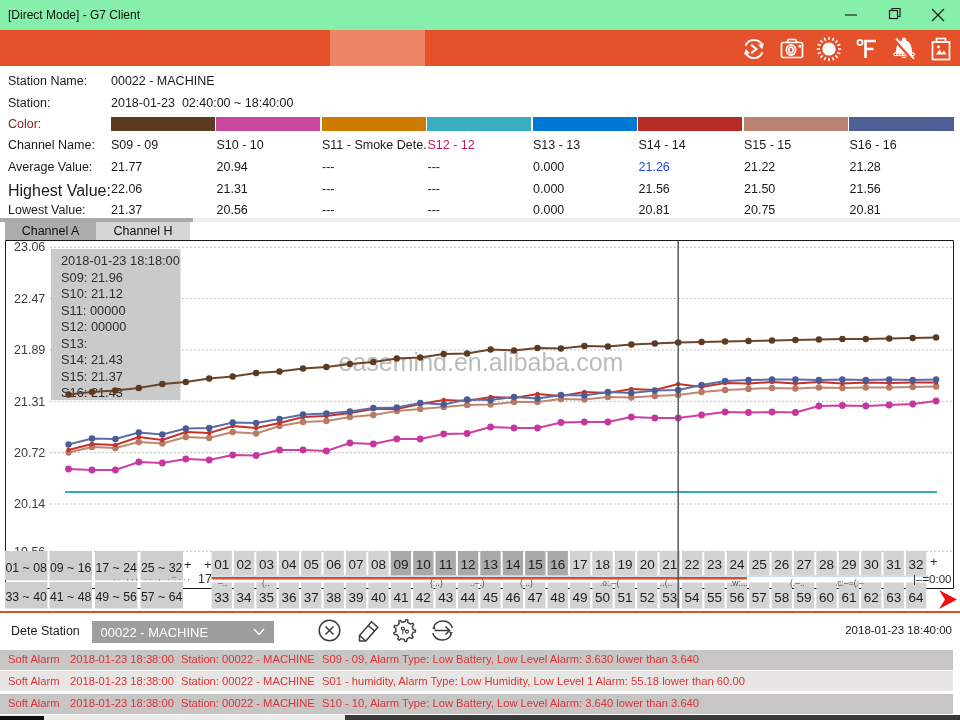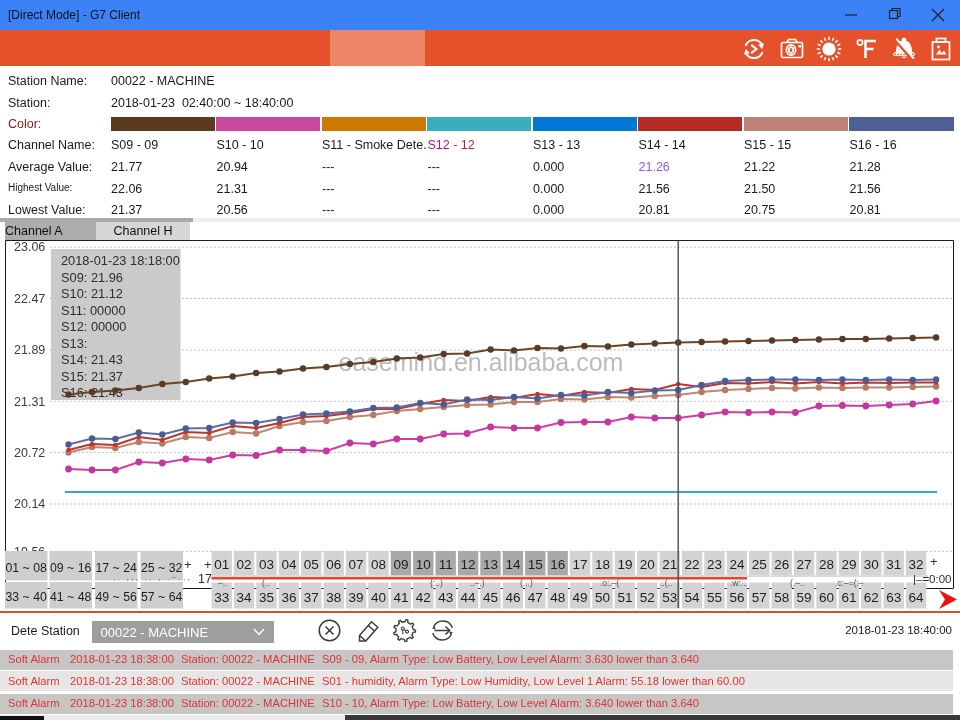--- a/index.html
+++ b/index.html
@@ -1,20 +1,20 @@
 <!DOCTYPE html>
 <html><head><meta charset="utf-8">
 <style>
 * { margin:0; padding:0; box-sizing:border-box; }
 body { width:960px; height:720px; position:relative; font-family:"Liberation Sans", sans-serif; background:#fff; overflow:hidden; }
 .abs { position:absolute; }
 </style></head>
 <body>
 
-<div class="abs" style="left:0;top:0;width:960px;height:30px;background:#3b82f6">
+<div class="abs" style="left:0;top:0;width:960px;height:30px;background:#86efac">
   <div class="abs" style="left:8px;top:8px;font-size:12px;color:#111">[Direct Mode] - G7 Client</div>
   <svg class="abs" style="left:840px;top:0" width="120" height="30" viewBox="0 0 120 30">
     <line x1="5" y1="15" x2="17" y2="15" stroke="#222" stroke-width="1.2"></line>
     <rect x="49.5" y="10.5" width="8" height="8" fill="none" stroke="#222" stroke-width="1.2"></rect>
     <path d="M52,10.5 L52,8.5 L60,8.5 L60,16.5 L57.5,16.5" fill="none" stroke="#222" stroke-width="1.2"></path>
     <path d="M92,9 L104,21 M104,9 L92,21" stroke="#222" stroke-width="1.3"></path>
   </svg>
 </div>
 
 <div class="abs" style="left:0;top:30px;width:960px;height:36px;background:#e5512b">
@@ -89,21 +89,21 @@
       <path d="M8,18.5 L11.5,13.5 L14,17 L16,14.5 L18.5,18.5 Z" fill="#fff"></path>
       <circle cx="10.5" cy="11" r="1.4" fill="#fff"></circle>
     </svg>
 </div>
 
 <div style="position:absolute;left:8px;top:74px;font-size:12.5px;color:#1a1a1a">Station Name:</div>
 <div style="position:absolute;left:8px;top:95.5px;font-size:12.5px;color:#1a1a1a">Station:</div>
 <div style="position:absolute;left:8px;top:116.5px;font-size:12.5px;color:#7f1d1d">Color:</div>
 <div style="position:absolute;left:8px;top:138px;font-size:12.5px;color:#1a1a1a">Channel Name:</div>
 <div style="position:absolute;left:8px;top:160px;font-size:12.5px;color:#1a1a1a">Average Value:</div>
-<div style="position:absolute;left:8px;top:181.5px;font-size:10px;color:#1a1a1a">Highest Value:</div>
+<div style="position:absolute;left:8px;top:181.5px;font-size:16px;color:#1a1a1a">Highest Value:</div>
 <div style="position:absolute;left:8px;top:203px;font-size:12.5px;color:#1a1a1a">Lowest Value:</div>
 <div style="position:absolute;left:111px;top:74px;font-size:12.5px;color:#1a1a1a">00022 - MACHINE</div>
 <div style="position:absolute;left:111px;top:95.5px;font-size:12.5px;color:#1a1a1a">2018-01-23&nbsp;&nbsp;02:40:00 ~ 18:40:00</div>
 <div style="position:absolute;left:110.5px;top:117px;width:104px;height:14px;background:#5b3a22"></div>
 <div style="position:absolute;left:216.0px;top:117px;width:104px;height:14px;background:#c8479f"></div>
 <div style="position:absolute;left:321.5px;top:117px;width:104px;height:14px;background:#cc7a00"></div>
 <div style="position:absolute;left:427.0px;top:117px;width:104px;height:14px;background:#3aaebf"></div>
 <div style="position:absolute;left:532.5px;top:117px;width:104px;height:14px;background:#0078d4"></div>
 <div style="position:absolute;left:638.0px;top:117px;width:104px;height:14px;background:#b62b25"></div>
 <div style="position:absolute;left:743.5px;top:117px;width:104px;height:14px;background:#bc8273"></div>
@@ -114,21 +114,21 @@
 <div style="position:absolute;left:427.5px;top:138px;font-size:12.5px;color:#be185d;white-space:nowrap;overflow:hidden;width:105.5px">S12 - 12</div>
 <div style="position:absolute;left:533px;top:138px;font-size:12.5px;color:#1a1a1a;white-space:nowrap;overflow:hidden;width:105.5px">S13 - 13</div>
 <div style="position:absolute;left:638.5px;top:138px;font-size:12.5px;color:#1a1a1a;white-space:nowrap;overflow:hidden;width:105.5px">S14 - 14</div>
 <div style="position:absolute;left:744px;top:138px;font-size:12.5px;color:#1a1a1a;white-space:nowrap;overflow:hidden;width:105.5px">S15 - 15</div>
 <div style="position:absolute;left:849.5px;top:138px;font-size:12.5px;color:#1a1a1a;white-space:nowrap;overflow:hidden;width:105.5px">S16 - 16</div>
 <div style="position:absolute;left:111px;top:160px;font-size:12.5px;color:#1a1a1a;white-space:nowrap">21.77</div>
 <div style="position:absolute;left:216.5px;top:160px;font-size:12.5px;color:#1a1a1a;white-space:nowrap">20.94</div>
 <div style="position:absolute;left:322px;top:160px;font-size:12.5px;color:#1a1a1a;white-space:nowrap">---</div>
 <div style="position:absolute;left:427.5px;top:160px;font-size:12.5px;color:#1a1a1a;white-space:nowrap">---</div>
 <div style="position:absolute;left:533px;top:160px;font-size:12.5px;color:#1a1a1a;white-space:nowrap">0.000</div>
-<div style="position:absolute;left:638.5px;top:160px;font-size:12.5px;color:#8b5cf6;white-space:nowrap">21.26</div>
+<div style="position:absolute;left:638.5px;top:160px;font-size:12.5px;color:#1d4ed8;white-space:nowrap">21.26</div>
 <div style="position:absolute;left:744px;top:160px;font-size:12.5px;color:#1a1a1a;white-space:nowrap">21.22</div>
 <div style="position:absolute;left:849.5px;top:160px;font-size:12.5px;color:#1a1a1a;white-space:nowrap">21.28</div>
 <div style="position:absolute;left:111px;top:181.5px;font-size:12.5px;color:#1a1a1a;white-space:nowrap">22.06</div>
 <div style="position:absolute;left:216.5px;top:181.5px;font-size:12.5px;color:#1a1a1a;white-space:nowrap">21.31</div>
 <div style="position:absolute;left:322px;top:181.5px;font-size:12.5px;color:#1a1a1a;white-space:nowrap">---</div>
 <div style="position:absolute;left:427.5px;top:181.5px;font-size:12.5px;color:#1a1a1a;white-space:nowrap">---</div>
 <div style="position:absolute;left:533px;top:181.5px;font-size:12.5px;color:#1a1a1a;white-space:nowrap">0.000</div>
 <div style="position:absolute;left:638.5px;top:181.5px;font-size:12.5px;color:#1a1a1a;white-space:nowrap">21.56</div>
 <div style="position:absolute;left:744px;top:181.5px;font-size:12.5px;color:#1a1a1a;white-space:nowrap">21.50</div>
 <div style="position:absolute;left:849.5px;top:181.5px;font-size:12.5px;color:#1a1a1a;white-space:nowrap">21.56</div>
@@ -137,21 +137,21 @@
 <div style="position:absolute;left:322px;top:203px;font-size:12.5px;color:#1a1a1a;white-space:nowrap">---</div>
 <div style="position:absolute;left:427.5px;top:203px;font-size:12.5px;color:#1a1a1a;white-space:nowrap">---</div>
 <div style="position:absolute;left:533px;top:203px;font-size:12.5px;color:#1a1a1a;white-space:nowrap">0.000</div>
 <div style="position:absolute;left:638.5px;top:203px;font-size:12.5px;color:#1a1a1a;white-space:nowrap">20.81</div>
 <div style="position:absolute;left:744px;top:203px;font-size:12.5px;color:#1a1a1a;white-space:nowrap">20.75</div>
 <div style="position:absolute;left:849.5px;top:203px;font-size:12.5px;color:#1a1a1a;white-space:nowrap">20.81</div>
 
 <div class="abs" style="left:0;top:218px;width:960px;height:4px;background:#efefef"></div>
 <div class="abs" style="left:0;top:218px;width:193px;height:4px;background:#aaa"></div>
 
-<div class="abs" style="left:5px;top:222px;width:91px;height:18px;background:#acacac;color:#111;font-size:12.5px;line-height:18px">Channel A</div>
+<div class="abs" style="left:5px;top:222px;width:91px;height:18px;background:#acacac;color:#111;font-size:12.5px;text-align:center;line-height:18px">Channel A</div>
 <div class="abs" style="left:96px;top:222px;width:94px;height:18px;background:#d6d6d6;color:#111;font-size:12.5px;text-align:center;line-height:18px">Channel H</div>
 
 <svg width="960" height="720" viewBox="0 0 960 720" style="position:absolute;left:0;top:0" font-family="Liberation Sans, sans-serif">
     <rect x="5.5" y="240.5" width="948.5" height="348" fill="#fff" stroke="none"></rect>
     <line x1="50" y1="247.2" x2="953" y2="247.2" stroke="#ababab" stroke-width="1" stroke-dasharray="1.5,2.5"></line>
     <line x1="50" y1="298.5" x2="953" y2="298.5" stroke="#ababab" stroke-width="1" stroke-dasharray="1.5,2.5"></line>
     <line x1="50" y1="350.0" x2="953" y2="350.0" stroke="#ababab" stroke-width="1" stroke-dasharray="1.5,2.5"></line>
     <line x1="50" y1="401.3" x2="953" y2="401.3" stroke="#ababab" stroke-width="1" stroke-dasharray="1.5,2.5"></line>
     <line x1="50" y1="452.6" x2="953" y2="452.6" stroke="#ababab" stroke-width="1" stroke-dasharray="1.5,2.5"></line>
     <line x1="50" y1="504.0" x2="953" y2="504.0" stroke="#ababab" stroke-width="1" stroke-dasharray="1.5,2.5"></line>

